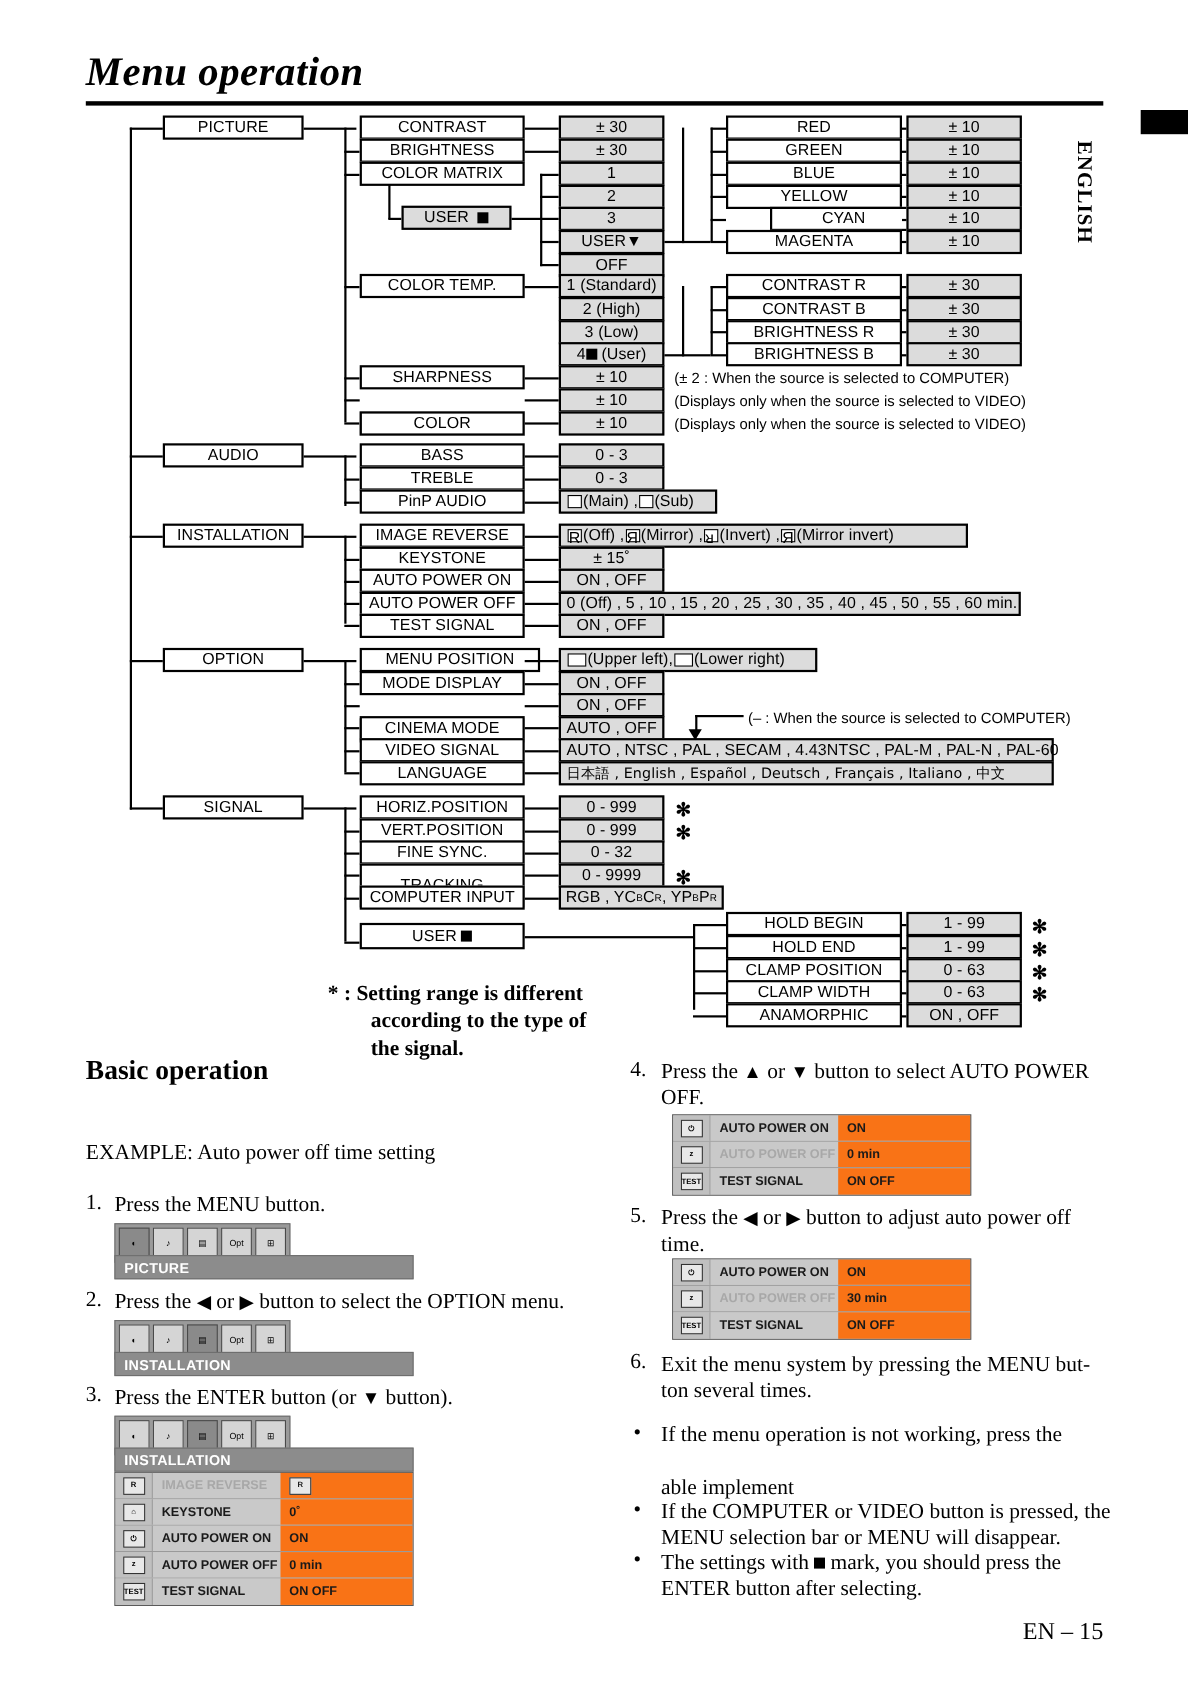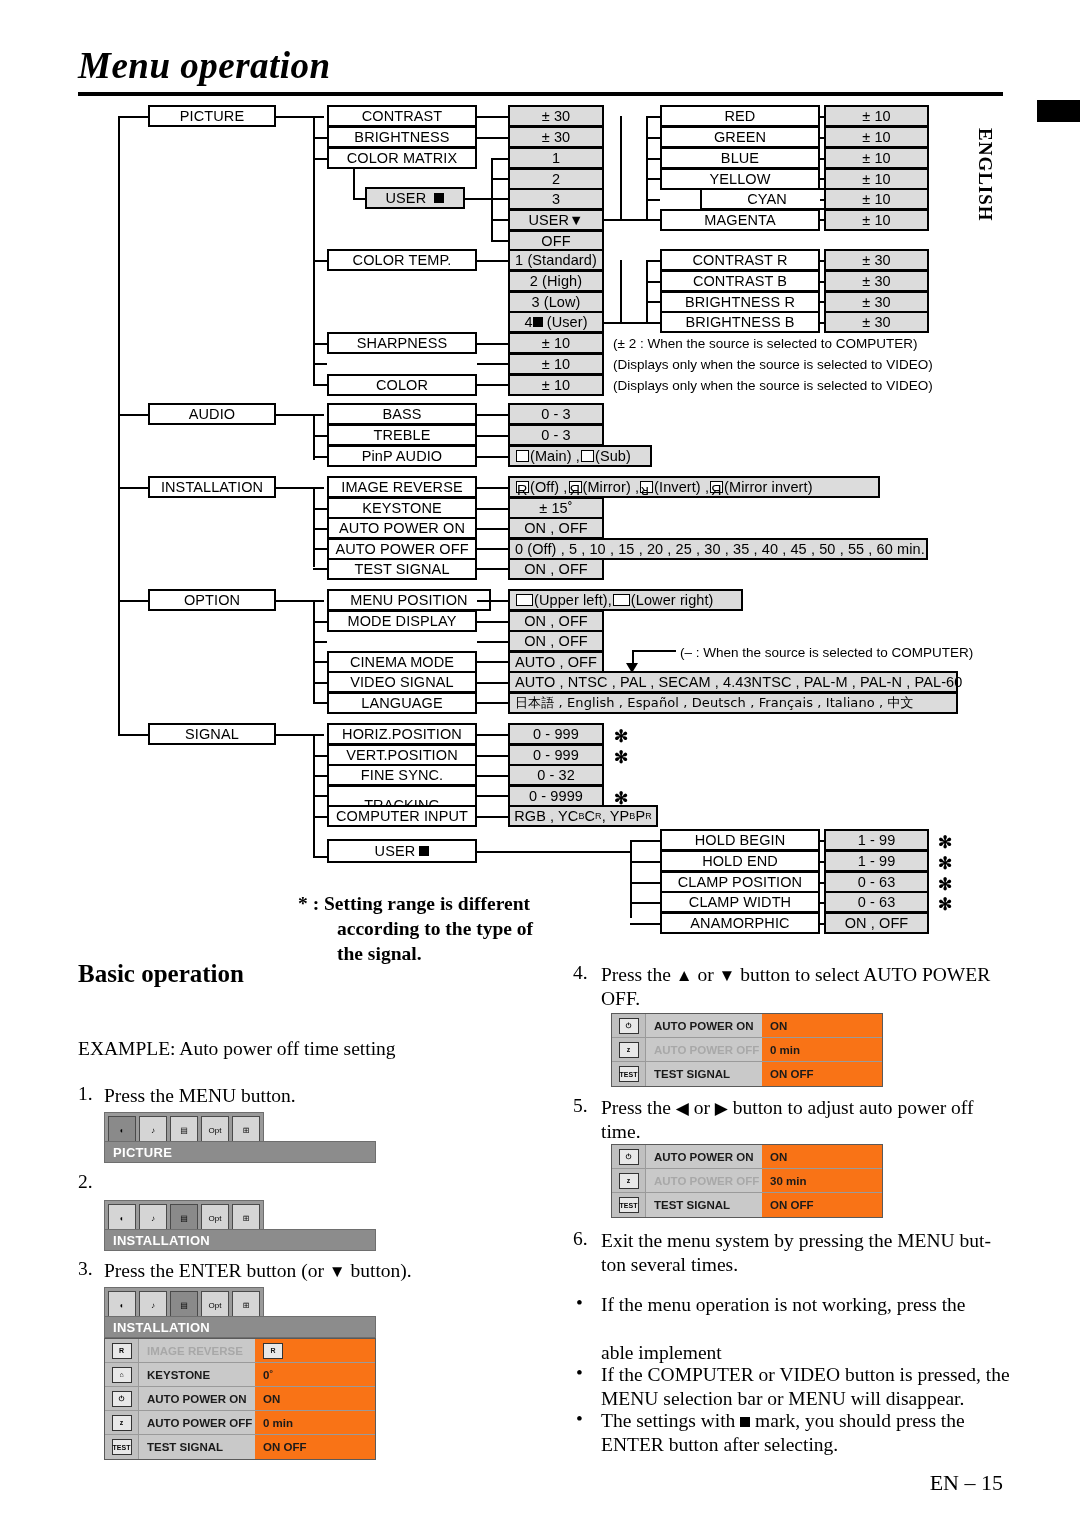--- a/index.html
+++ b/index.html
@@ -643,20 +643,23 @@
   <div class="osd-iconbar" style="left:104px; top:1112px;">
     <div class="osd-icon sel">◐</div>
     <div class="osd-icon">♪</div>
     <div class="osd-icon">▤</div>
     <div class="osd-icon">Opt</div>
     <div class="osd-icon">⊞</div>
   </div>
   <div class="osd-titlebar" style="left:104px; top:1141px; width:272px; height:22px;">PICTURE</div>
 
   <div class="num" style="left:78px; top:1171px;">2.</div>
+  <div class="btext" style="left:104px; top:1171px;">
+    <span>Press the </span><span class="arrowglyph">◀</span><span> or </span><span class="arrowglyph">▶</span><span> button to select the OPTION menu.</span>
+  </div>
 
   <div class="osd-iconbar" style="left:104px; top:1200px;">
     <div class="osd-icon">◐</div>
     <div class="osd-icon">♪</div>
     <div class="osd-icon sel">▤</div>
     <div class="osd-icon">Opt</div>
     <div class="osd-icon">⊞</div>
   </div>
   <div class="osd-titlebar" style="left:104px; top:1229px; width:272px; height:22px;">INSTALLATION</div>
 

